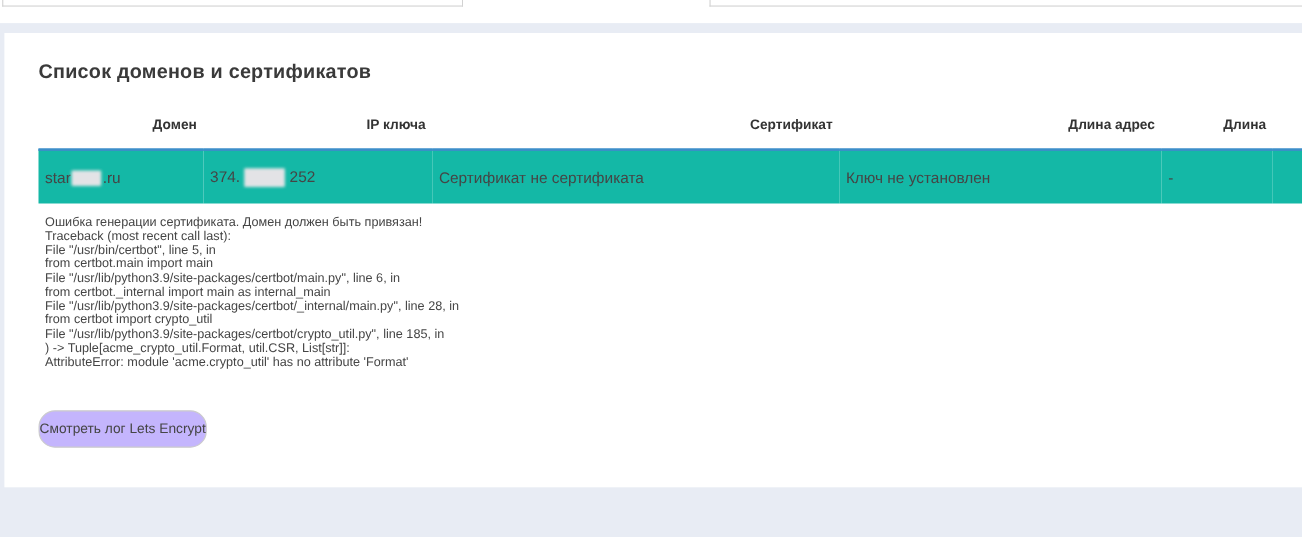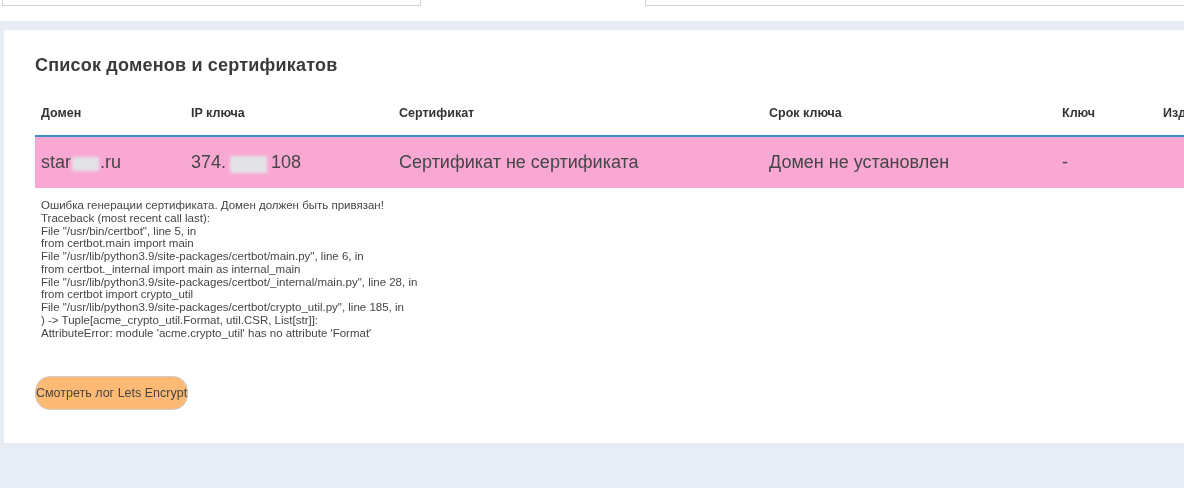--- a/index.html
+++ b/index.html
@@ -44,30 +44,30 @@
   }
 
   
   table.domains {
     border-collapse: collapse;
     table-layout: fixed;
     width: 1222px;
     margin-top: 24px;
   }
   table.domains th {
-    text-align: left;
+    text-align: right;
     font-size: 12.5px; font-weight: bold; color: #333333;
     padding: 6px 6px 15px 6px;
     border-bottom: 2px solid #3d8ec9;
     white-space: nowrap; overflow: visible;
   }
   table.domains td {
-    font-size: 18px; color: #454545;
+    font-size: 14px; color: #454545;
     padding: 15px 6px;
-    background: #f9a8d4;
+    background: #14b8a6;
     white-space: nowrap;
   }
 
   
   .blur-patch {
     display: inline-block;
     background: #e3e3e6;
     border-radius: 1px;
     filter: blur(1.5px);
     vertical-align: -3px;
@@ -81,21 +81,21 @@
     font-size: 11.5px;
     line-height: 12.75px;
     color: #454545;
     white-space: pre-line;
   }
 
   
   .log-button {
     display: inline-block;
     margin: 37px 0 0 0;
-    background: #fdba74;
+    background: #c4b5fd;
     border: 1px solid #cccccc;
     border-radius: 15px;
     padding: 9px 0;
     font-size: 12.5px;
     font-family: inherit;
     color: #454545;
     cursor: pointer;
   }
 </style>
 </head>
@@ -118,31 +118,31 @@
         <col style="width:370px">
       <col style="width:293px">
         <col style="width:101px">
         <col style="width:100px">
     </colgroup>
     <thead>
       <tr>
         <th>Домен</th>
         <th>IP ключа</th>
         <th>Сертификат</th>
-        <th>Срок ключа</th>
-        <th>Ключ</th>
+        <th>Длина адрес</th>
+        <th>Длина</th>
         <th>Издатель</th>
       </tr>
     </thead>
     <tbody>
       <tr>
         <td><span>star</span><span class="blur-patch blur-domain"></span><span>.ru</span></td>
-        <td><span>374.</span><span class="blur-patch blur-ip"></span><span>108</span></td>
+        <td><span>374.</span><span class="blur-patch blur-ip"></span><span>252</span></td>
         <td>Сертификат не сертификата</td>
-        <td>Домен не установлен</td>
+        <td>Ключ не установлен</td>
         <td>-</td>
         <td></td>
       </tr>
     </tbody>
   </table>
 
   <div class="error-log">Ошибка генерации сертификата. Домен должен быть привязан!
 Traceback (most recent call last):
 File "/usr/bin/certbot", line 5, in
 from certbot.main import main

